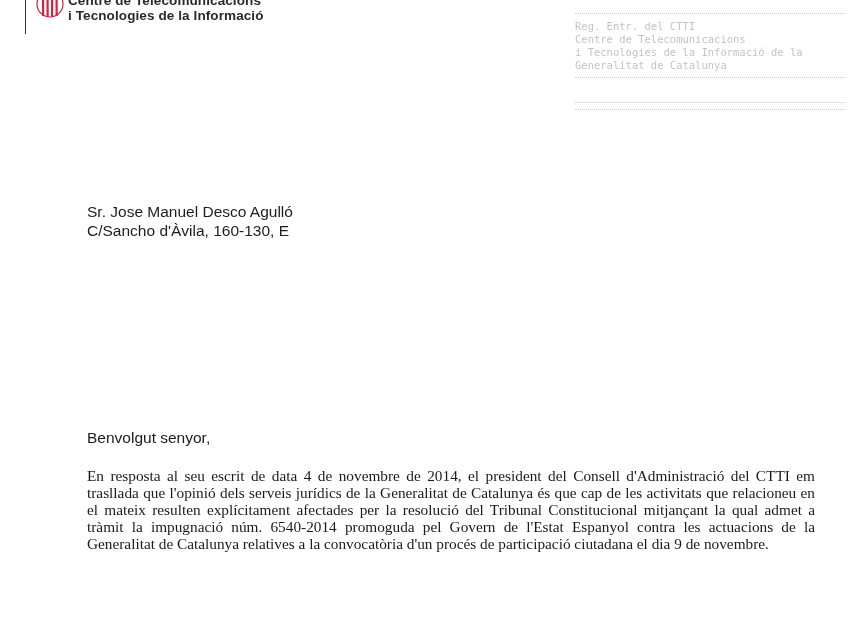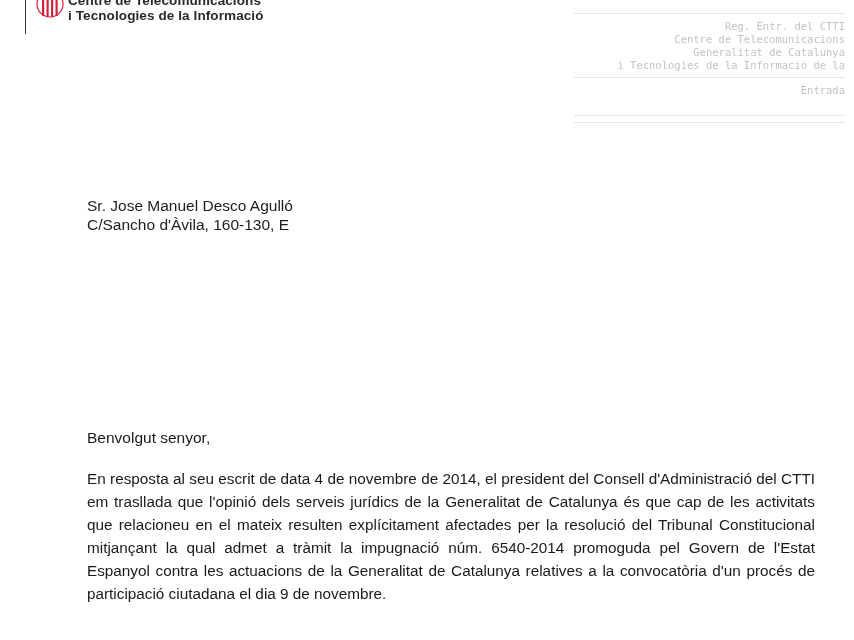--- a/index.html
+++ b/index.html
@@ -7,24 +7,24 @@
       width: 854px; height: 640px; overflow: hidden; position: relative;
       background: #ffffff;
       font-family: "Liberation Sans", sans-serif;
       color: #1a1a1a;
     }
     .vline { position: absolute; left: 25px; top: 0; width: 1px; height: 34px; background: #333; }
     .logo { position: absolute; left: 36px; top: -10px; width: 28px; height: 28px; }
     .org { position: absolute; left: 68px; top: -7px; font-size: 13.5px; font-weight: bold; line-height: 15px; color: #2a2a2a; letter-spacing: 0.1px; }
     .stamp { position: absolute; left: 575px; top: 8px; width: 270px; color: #b8b8b8; font-family: "DejaVu Sans Mono", monospace; font-size: 10.5px; line-height: 13px; }
     .stamp .rule { height: 0; border-top: 1px dotted #cfcfcf; margin: 5px 0 6px; }
-    .stamp .ln { white-space: nowrap; overflow: hidden; opacity: 0.85; filter: blur(0.3px); text-align: right; }
-    .address { position: absolute; left: 87px; top: 196px; font-size: 15.5px; line-height: 19px; color: #1d1d1d; }
+    .stamp .ln { white-space: nowrap; overflow: hidden; opacity: 0.85; filter: blur(0.3px); }
+    .address { position: absolute; left: 87px; top: 202px; font-size: 15.5px; line-height: 19px; color: #1d1d1d; }
     .greet { position: absolute; left: 87px; top: 429px; font-size: 15.5px; }
-    .body-text { position: absolute; left: 87px; top: 467px; width: 728px; font-size: 15.3px; line-height: 23px; text-align: justify; color: #1a1a1a; }
+    .body-text { position: absolute; left: 87px; top: 467px; width: 728px; font-size: 15.3px; line-height: 17px; text-align: justify; color: #1a1a1a; font-family: Liberation Serif, serif; }
   </style>
 </head>
 <body>
 
 <div class="vline"></div>
 
 <svg class="logo" viewBox="0 0 28 28">
   <circle cx="14" cy="14" r="13" fill="#ffffff" stroke="#d4213d" stroke-width="1.2"></circle>
   <rect x="6" y="2" width="2.2" height="24" fill="#d4213d"></rect>
   <rect x="10.5" y="1" width="2.2" height="26" fill="#d4213d"></rect>
@@ -34,24 +34,23 @@
 
 <div class="org">
   <div>Centre de Telecomunicacions</div>
   <div>i Tecnologies de la Informació</div>
 </div>
 
 <div class="stamp">
   <div class="rule"></div>
   <div class="ln">Reg. Entr. del CTTI</div>
   <div class="ln">Centre de Telecomunicacions</div>
+  <div class="ln">i Tecnologies de la Informació de la</div>
   <div class="ln">Generalitat de Catalunya</div>
-  <div class="ln">i Tecnologies de la Informació de la</div>
   <div class="rule"></div>
-  <div class="ln">Entrada</div>
   <div class="ln">&nbsp;</div>
   <div class="rule"></div>
   <div class="rule"></div>
 </div>
 
 <div class="address">
   <div>Sr. Jose Manuel Desco Agulló</div>
   <div>C/Sancho d'Àvila, 160-130, E</div>
 </div>
 

